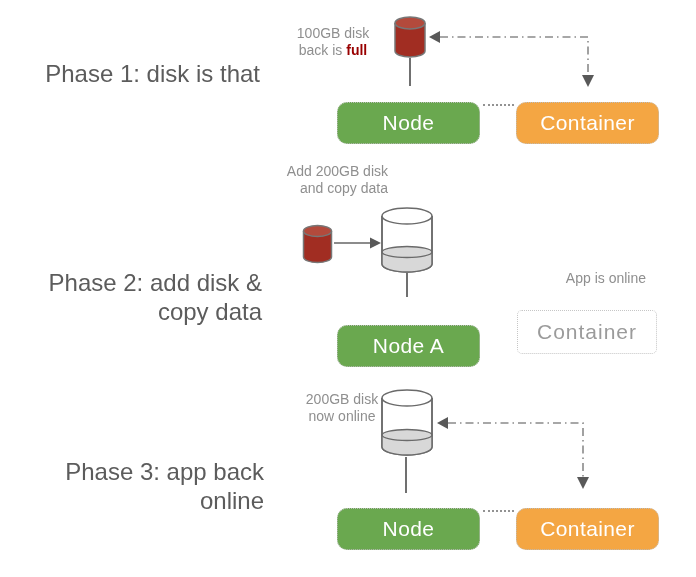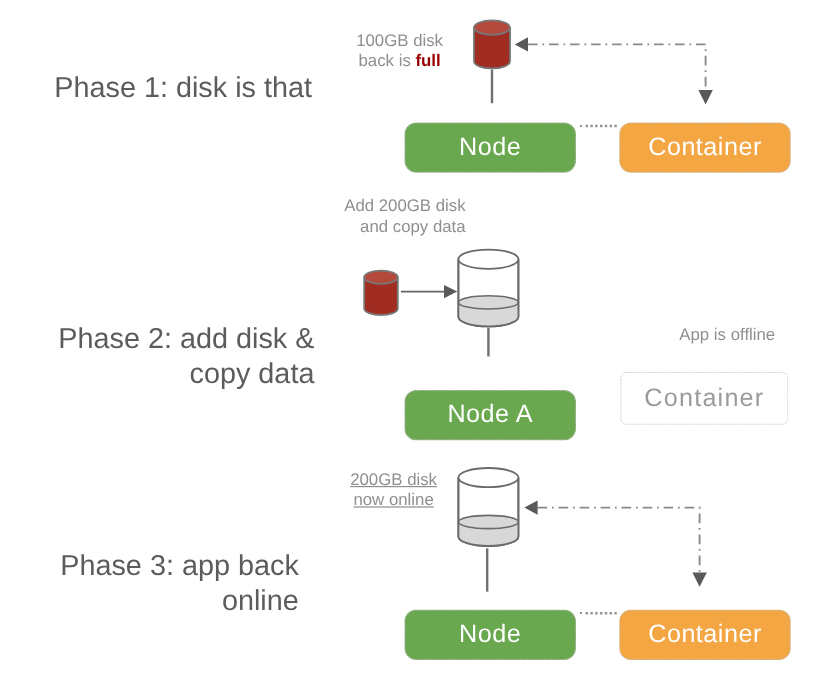--- a/index.html
+++ b/index.html
@@ -90,30 +90,30 @@
     <path d="M2 46 L2 58 A25 8 0 0 0 52 58 L52 46 Z" fill="#d8d8d8" stroke="none"></path>
     <ellipse cx="27" cy="46" rx="25" ry="5.5" fill="#d8d8d8" stroke="#6a6a6a" stroke-width="1.3"></ellipse>
     <path d="M2 10 L2 58 A25 8 0 0 0 52 58 L52 10" fill="none" stroke="#6a6a6a" stroke-width="1.5"></path>
     <ellipse cx="27" cy="10" rx="25" ry="8" fill="#ffffff" stroke="#6a6a6a" stroke-width="1.5"></ellipse>
   </svg>
 
   <div class="vline" style="left:406px;top:273px;height:24px;"></div>
 
   <div class="box green" style="left:337px;top:309px;">Node A</div>
 
-  <div class="note center" style="left:538px;top:270px;width:108px;">App is offline</div>
+  <div class="note center" style="left:538px;top:270px;width:108px;">App is online</div>
 
   <div class="box ghost" style="left:517px;top:294px;width:140px;height:44px;">Container</div>
 
-  <div class="phase-title" style="left:9px;top:457px;width:240px;">
+  <div class="phase-title" style="left:24px;top:457px;width:240px;">
     <div>Phase 3: app back</div>
     <div>online</div>
   </div>
 
-  <div class="note right" style="left:283px;top:391px;width:90px;text-decoration:underline;">
+  <div class="note right" style="left:297px;top:391px;width:90px;">
     <div>200GB disk</div>
     <div>now online</div>
   </div>
 
   <svg style="left:380px;top:388px;" width="54" height="69" viewBox="0 0 54 69">
     <path d="M2 10 L2 59 A25 8 0 0 0 52 59 L52 10" fill="#ffffff" stroke="#6a6a6a" stroke-width="1.5"></path>
     <path d="M2 47 L2 59 A25 8 0 0 0 52 59 L52 47 Z" fill="#d8d8d8" stroke="none"></path>
     <ellipse cx="27" cy="47" rx="25" ry="5.5" fill="#d8d8d8" stroke="#6a6a6a" stroke-width="1.3"></ellipse>
     <path d="M2 10 L2 59 A25 8 0 0 0 52 59 L52 10" fill="none" stroke="#6a6a6a" stroke-width="1.5"></path>
     <ellipse cx="27" cy="10" rx="25" ry="8" fill="#ffffff" stroke="#6a6a6a" stroke-width="1.5"></ellipse>

